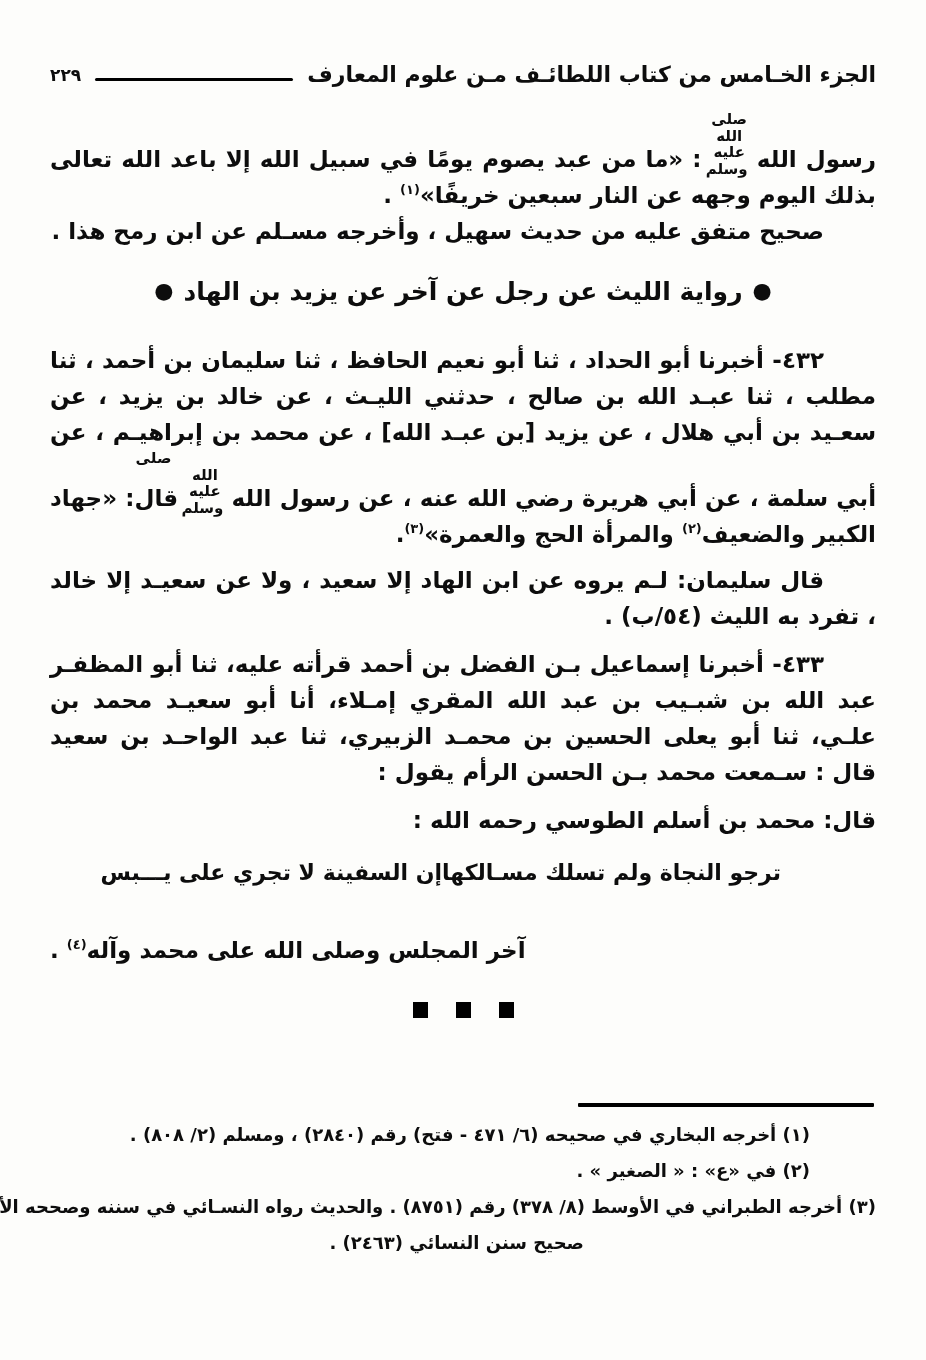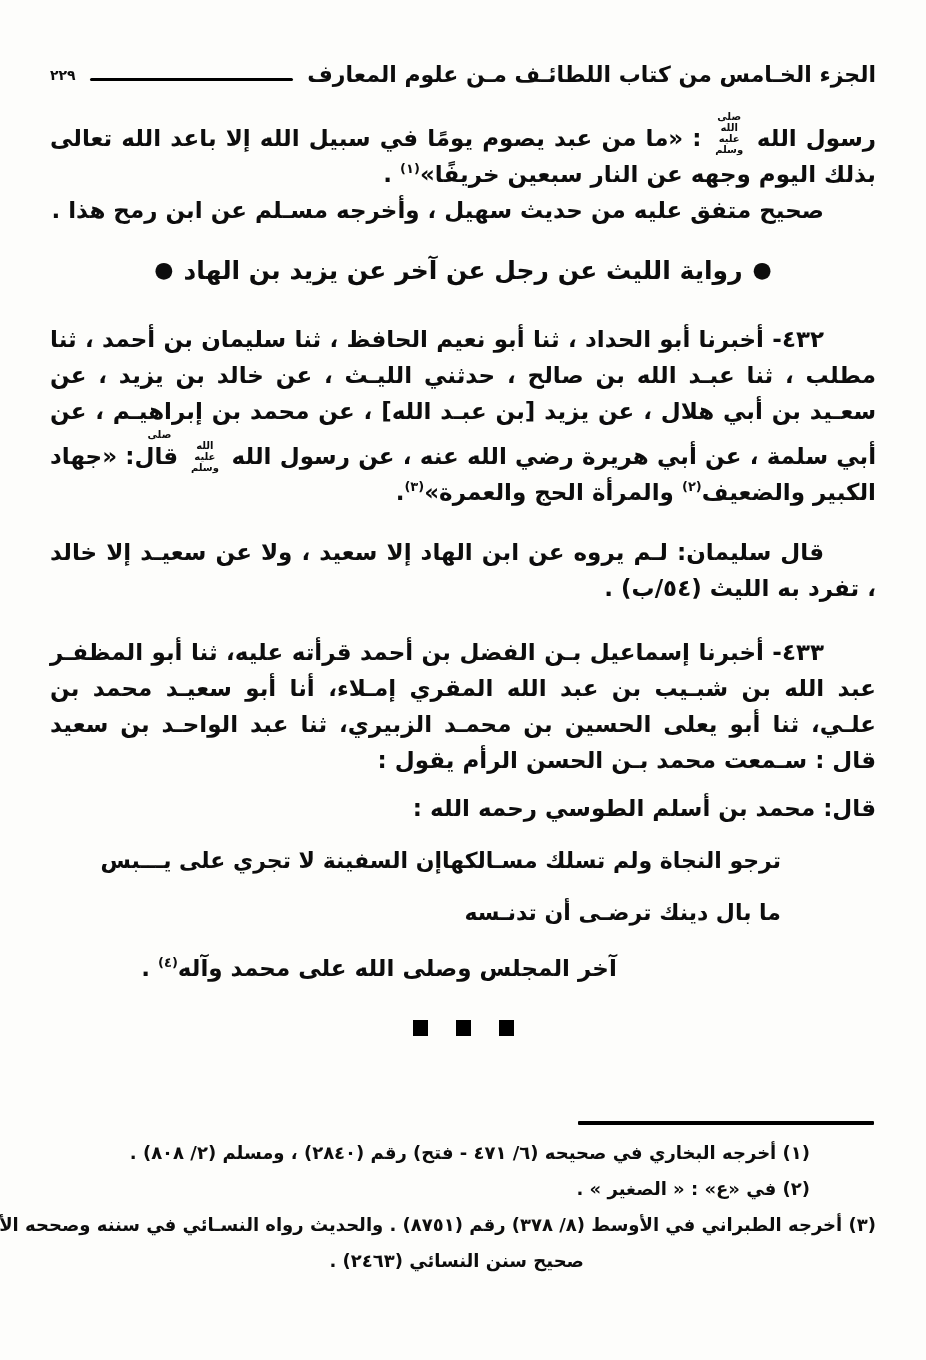--- a/index.html
+++ b/index.html
@@ -17,40 +17,40 @@
     padding:62px 50px 0 50px;
     font-weight:700;
   }
   
   .hdr{
     display:flex;align-items:center;gap:14px;
     font-size:22px;font-weight:700;
   }
   .hdr-title{white-space:nowrap;}
   .hdr-rule{flex:1;height:3px;background:#000;margin-top:10px;border-radius:2px;}
-  .hdr-num{white-space:nowrap;font-size:14px;letter-spacing:1px;text-align:right;}
+  .hdr-num{white-space:nowrap;font-size:17px;letter-spacing:1px;text-align:right;}
   
   .bp{
     font-size:23px;line-height:36px;
     text-align:justify;
     margin:0;
   }
   .indent{text-indent:52px;}
   .p-opening{margin-top:24px;}
   .p-takhrij{}
   .p-432{margin-top:36px;}
-  .p-sulayman{margin-top:24px;}
-  .p-433{margin-top:28px;}
+  .p-sulayman{margin-top:10px;}
+  .p-433{margin-top:12px;}
   .p-qala{margin-top:12px;}
   sup.fnref{font-size:13px;line-height:0;vertical-align:9px;font-weight:700;}
   
   .seal{
     display:inline-block;
     width:37px;
-    font-size:10px;line-height:1.1;
+    font-size:15px;line-height:1.1;
     text-align:center;
     vertical-align:-7px;
     font-weight:700;
     letter-spacing:0;
   }
   
   .sec-head{
     margin-top:28px;
     text-align:center;
     font-size:25px;font-weight:700;
@@ -66,21 +66,21 @@
   .verse{
     display:flex;justify-content:space-between;
     line-height:30px;
     margin-bottom:22px;
   }
   .hemi{white-space:nowrap;}
   .p-closing{
     margin-top:10px;
     padding-left:0;
     padding-right:168px;
-    text-align:center;
+    text-align:left;
     font-size:23px;line-height:36px;
   }
   
   .sep{
     margin-top:34px;
     text-align:center;
     line-height:20px;
   }
   .sq{
     display:inline-block;
@@ -139,21 +139,20 @@
   <p class="bp indent p-433">٤٣٣- أخبرنا إسماعيل بـن الفضل بن أحمد قرأته عليه، ثنا أبو المظفـر عبد الله بن شبـيب بن عبد الله المقري إمـلاء، أنا أبو سعيـد محمد بن علـي، ثنا أبو يعلى الحسين بن محمـد الزبيري، ثنا عبد الواحـد بن سعيد قال : سـمعت محمد بـن الحسن الرأم يقول :</p>
 
   <p class="bp p-qala">قال: محمد بن أسلم الطوسي رحمه الله :</p>
 
   <div class="poem">
     <div class="verse">
       <span class="hemi">ترجو النجاة ولم تسلك مسـالكها</span>
       <span class="hemi">إن السفينة لا تجري على يـــبس</span>
     </div>
     <div class="verse">
-      <span class="hemi">ما بال دينك ترضـى أن تدنـسه</span>
     </div>
   </div>
 
   <p class="bp p-closing">
     <span>آخر المجلس وصلى الله على محمد وآله</span><sup class="fnref">(٤)</sup>
     <span>.</span>
   </p>
 
   <div class="sep">
     <span class="sq"></span><span class="sq"></span><span class="sq"></span>

